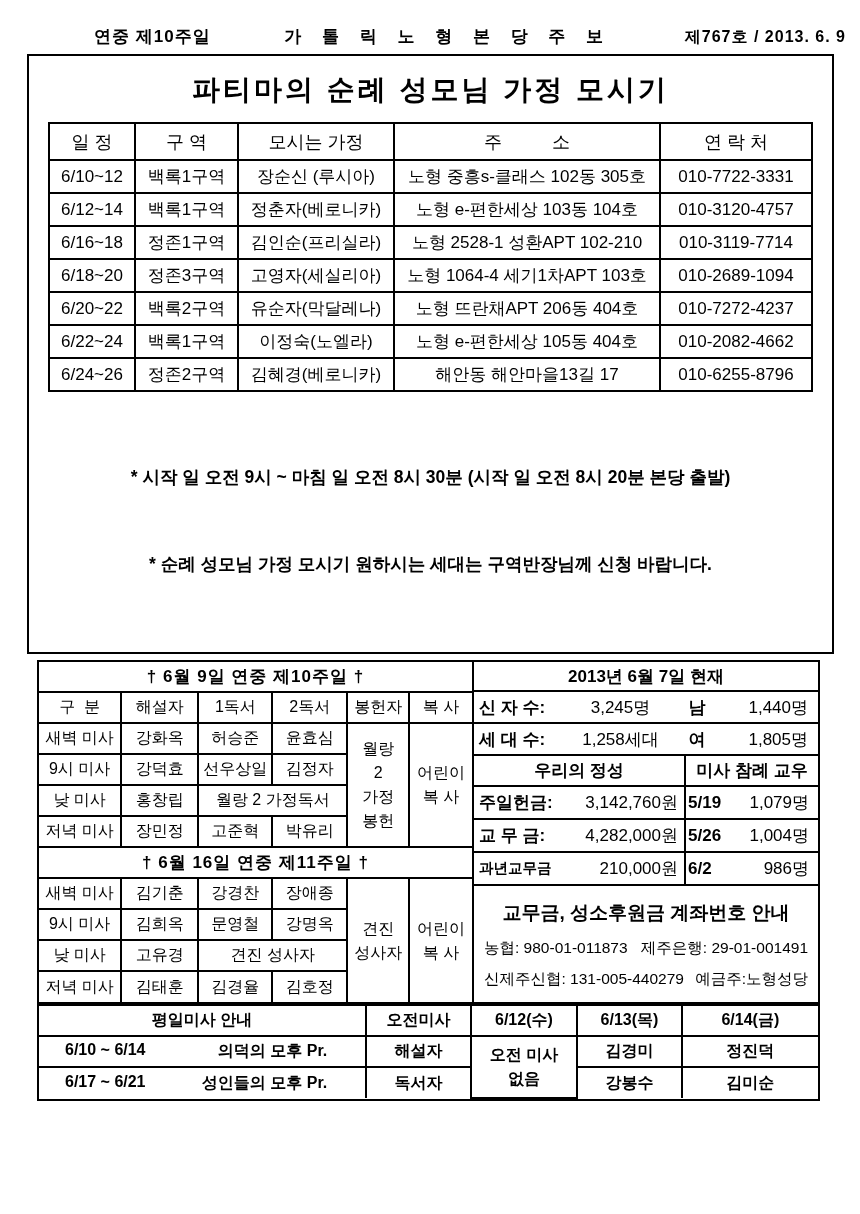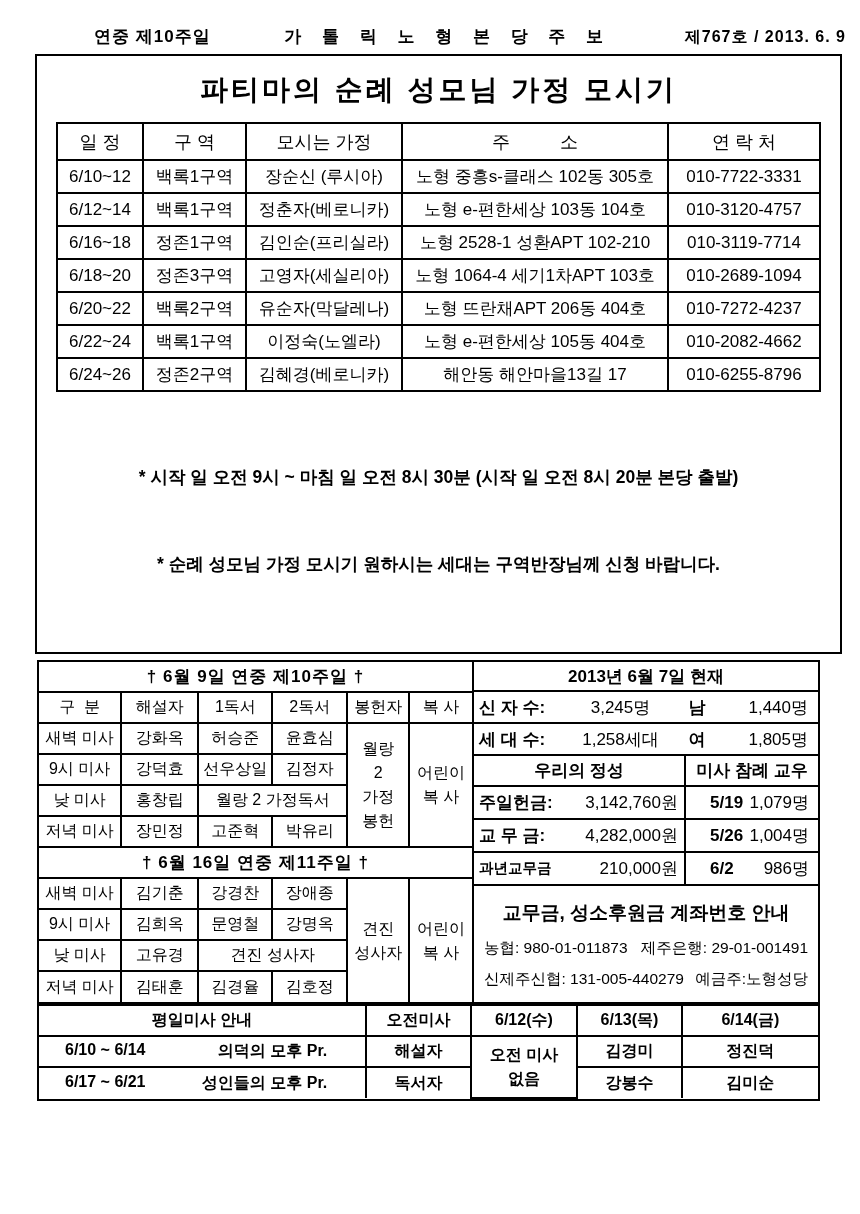--- a/index.html
+++ b/index.html
@@ -9,21 +9,21 @@
     font-family:"Liberation Sans","DejaVu Sans",sans-serif;
     -webkit-font-smoothing:none;
   }
   
   .page-header { display:flex; align-items:flex-end; padding:25px 14px 6px 94px; }
   .hdr-left  { font-size:17px; font-weight:bold; letter-spacing:1px; white-space:pre; }
   .hdr-center{ flex:1; text-align:center; font-size:17px; font-weight:bold; letter-spacing:8px; white-space:pre; }
   .hdr-right { font-size:16px; font-weight:bold; letter-spacing:1px; white-space:pre; }
 
   
-  .box1 { border:2px solid #000; margin-left:35px; width:807px; }
+  .box1 { border:2px solid #000; margin-left:27px; width:807px; }
   .main-title { text-align:center; font-size:28px; font-weight:bold; letter-spacing:3px; margin:15px 0 13px; }
   table.visit { width:763px; margin:0 auto; border-collapse:collapse; table-layout:fixed; text-align:center; font-size:17px; }
   .visit th, .visit td { border:2px solid #000; height:33px; padding:0 2px; font-weight:normal; white-space:pre; overflow:hidden; }
   .visit th { height:37px; font-size:18px; }
   .notes { text-align:center; font-weight:bold; font-size:17.5px; line-height:29px; margin:13px 0 15px; white-space:pre; }
 
   
   .box2 { border:2px solid #000; margin:6px 0 0 37px; width:783px; }
   .box2-top { display:flex; border-bottom:2px solid #000; }
   .mass-left { width:433px; }
@@ -44,21 +44,21 @@
   .stat-line .lbl2 { font-weight:bold; width:50px; text-align:center; }
   .stat-line .val2 { flex:1; text-align:right; padding-right:10px; }
   .stat-cols { display:flex; }
   .off-col { width:212px; border-right:2px solid #000; }
   .att-col { flex:1;border-radius:11px; }
   .col-hdr { height:31px; border-bottom:2px solid #000; display:flex; align-items:center; justify-content:center; font-weight:bold; }
   .off-row, .att-row { height:33px; border-bottom:2px solid #000; display:flex; align-items:center; }
   .off-row .lbl { font-weight:bold; padding-left:5px; white-space:pre; }
   .off-row .lbl.small { font-size:14.5px; }
   .off-row .val { flex:1; text-align:right; padding-right:6px; }
-  .att-row .date { font-weight:bold; padding-left:24px; width:54px; }
+  .att-row .date { font-weight:bold; padding-left:2px; width:54px; }
   .att-row .val { flex:1; text-align:right; padding-right:9px; }
   .account { flex:1; text-align:center; }
   .account-title { font-weight:bold; font-size:19px; margin:14px 0 6px; }
   .account-line { display:flex; justify-content:space-between; padding:0 10px; font-size:15.5px; line-height:31px; }
 
   table.weekday { width:100%; border-collapse:collapse; table-layout:fixed; font-size:16px; font-weight:bold; text-align:center; }
   .weekday td { border:2px solid #000; height:31px; padding:0; overflow:hidden; }
   .weekday td:first-child { border-left:none; }
   .weekday .edge-r { border-right:none; }
   .weekday .edge-b { border-bottom:none; }

